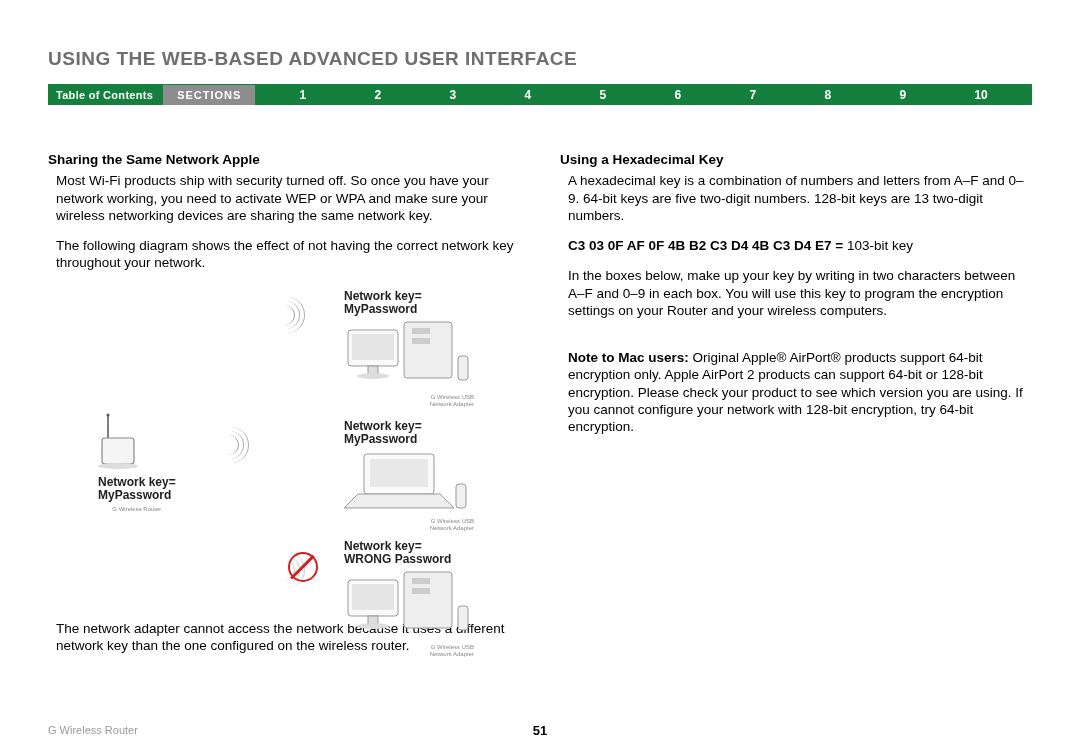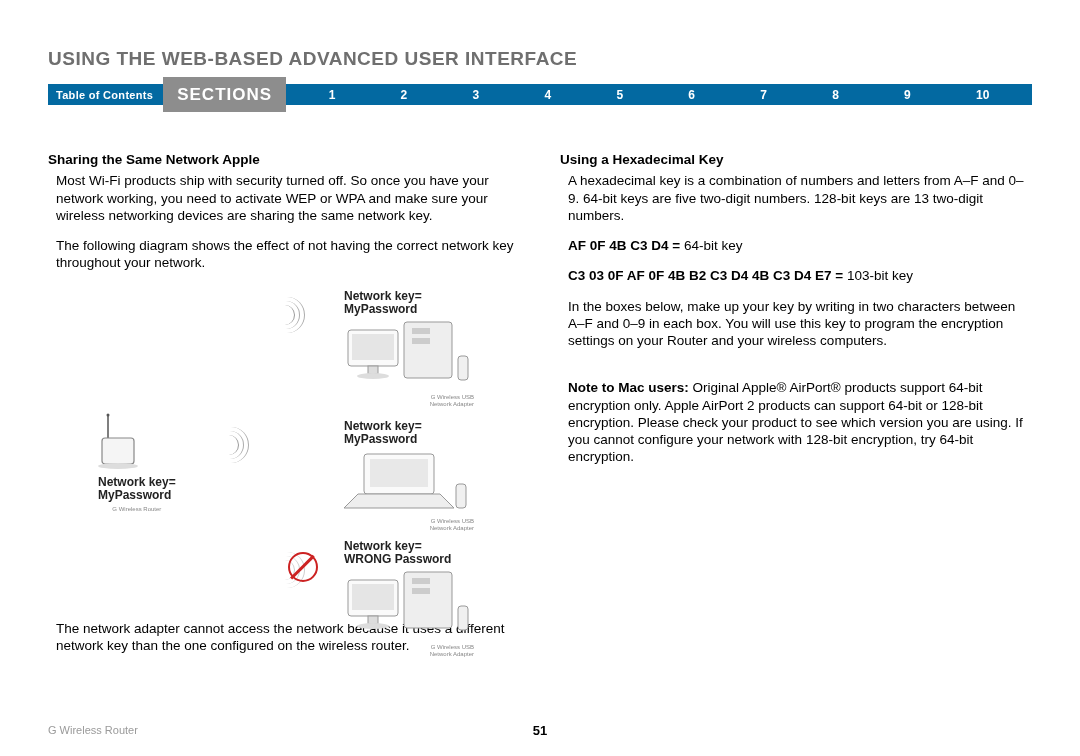--- a/index.html
+++ b/index.html
@@ -17,43 +17,43 @@
     padding: 48px 48px 0 48px;
   }
   .page-title {
     color: #6f6f6f;
     font-size: 19px;
     font-weight: bold;
     letter-spacing: 0.5px;
     margin-bottom: 14px;
   }
   .nav-bar {
-    background: #0369a1;
+    background: #15803d;
     height: 21px;
     display: flex;
     align-items: center;
     color: #fff;
     font-size: 11px;
     position: relative;
   }
   .nav-toc {
     font-weight: bold;
     padding-left: 8px;
     letter-spacing: 0.3px;
   }
   .nav-sections {
     background: #8d8d8d;
     font-weight: bold;
     letter-spacing: 1px;
     padding: 0 14px;
     margin-left: 10px;
-    height: 35px;
+    height: 20px;
     display: flex;
     align-items: center;
-    font-size: 17px;
+    font-size: 11px;
   }
   .nav-numbers {
     display: flex;
     flex: 1;
     justify-content: space-around;
     padding: 0 10px;
   }
   .nav-num {
     font-size: 12px;
     font-weight: bold;
@@ -262,21 +262,20 @@
           </div>
         </div>
       </div>
 
       <p style="margin-top:20px;">The network adapter cannot access the network because it uses a different network key than the one configured on the wireless router.</p>
     </div>
 
     <div class="col">
       <h3>Using a Hexadecimal Key</h3>
       <p>A hexadecimal key is a combination of numbers and letters from A–F and 0–9. 64-bit keys are five two-digit numbers. 128-bit keys are 13 two-digit numbers.</p>
-      <p><b>AF 0F 4B C3 D4 =</b><span> 64-bit key</span></p>
       <p><b>C3 03 0F AF 0F 4B B2 C3 D4 4B C3 D4 E7 =</b><span> 103-bit key</span></p>
       <p>In the boxes below, make up your key by writing in two characters between A–F and 0–9 in each box. You will use this key to program the encryption settings on your Router and your wireless computers.</p>
       <p style="margin-top:30px;"><b>Note to Mac users:</b><span> Original Apple® AirPort® products support 64-bit encryption only. Apple AirPort 2 products can support 64-bit or 128-bit encryption. Please check your product to see which version you are using. If you cannot configure your network with 128-bit encryption, try 64-bit encryption.</span></p>
     </div>
   </div>
 </div>
 
 <div class="footer">
   <span>G Wireless Router</span>
   <span class="center">51</span>

